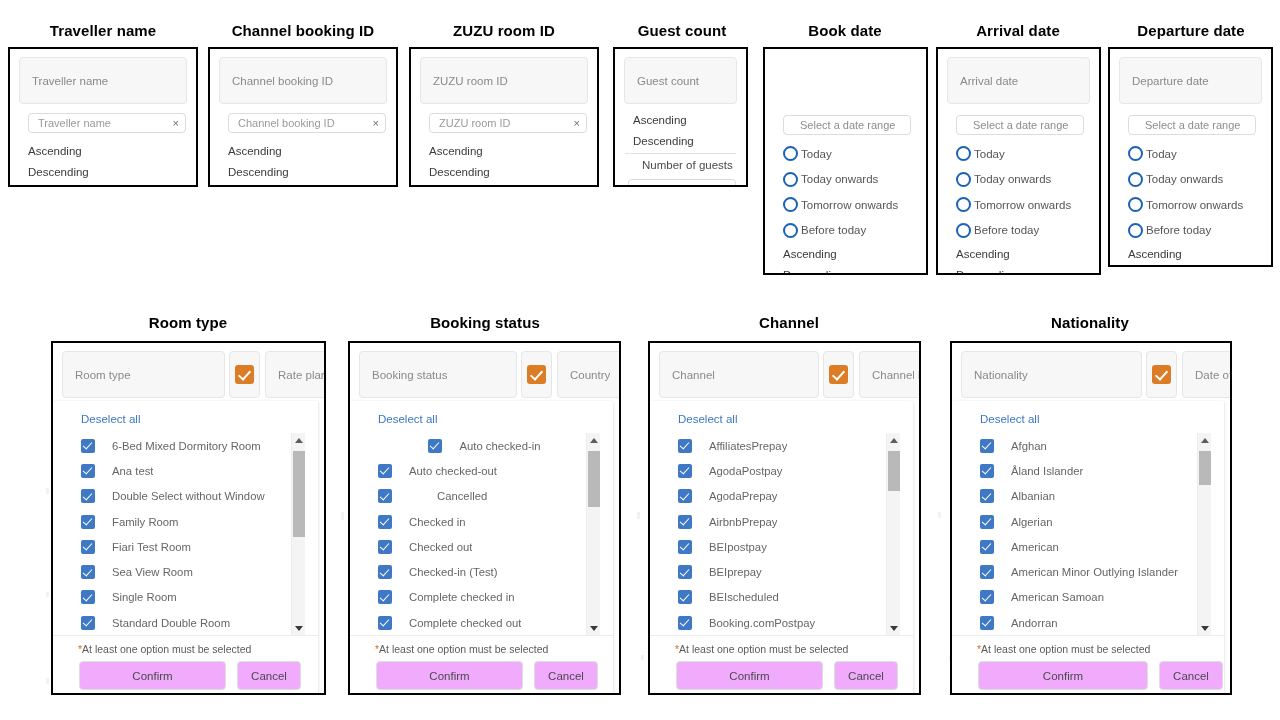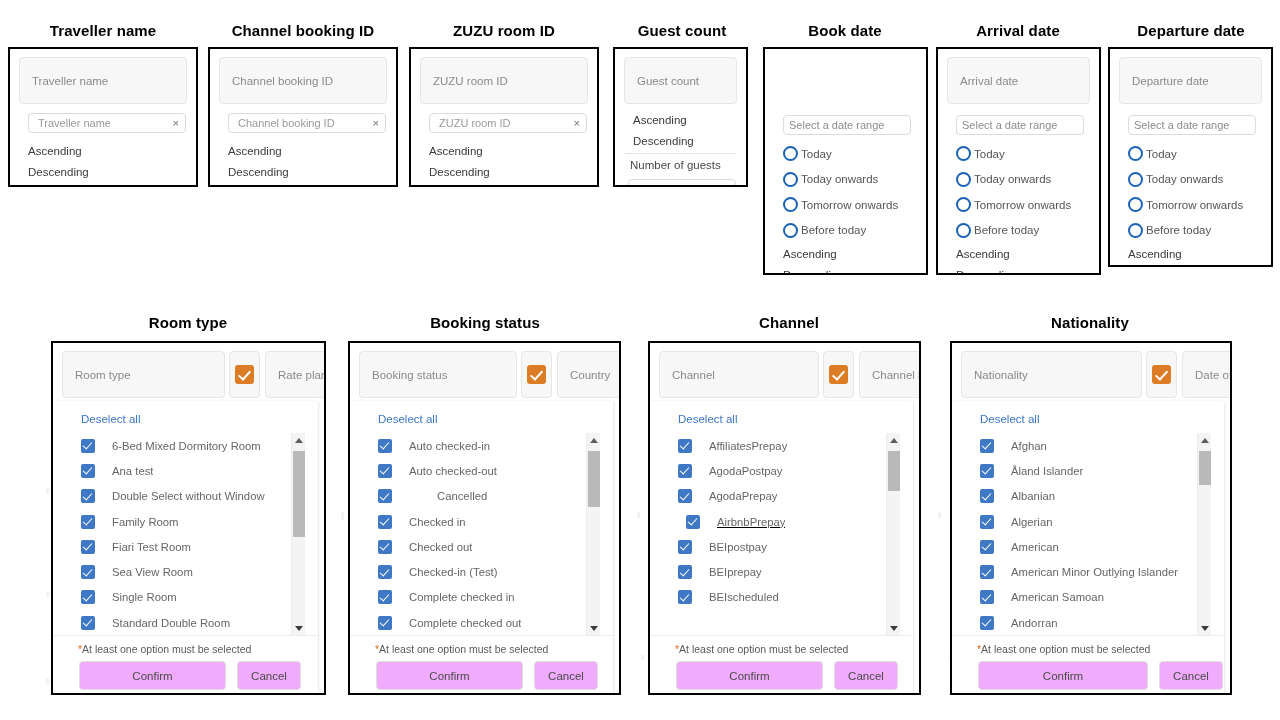--- a/index.html
+++ b/index.html
@@ -66,21 +66,21 @@
   }
   .txtfield .ph { flex: 1; white-space: nowrap; overflow: hidden; }
   .txtfield .xg { color: #6e6e6e; font-size: 11px; line-height: 1; padding-left: 4px; cursor: pointer; }
 
   .datefield {
     border: 1px solid #dcdcdc;
     border-radius: 4px;
     background: #fff;
     height: 20px;
     line-height: 18px;
-    padding: 0 5px;
+    padding: 0 16px;
     font-size: 11px;
     color: #8d8d8d;
     white-space: nowrap;
     overflow: hidden;
   }
 
   
   .radio-row { display: flex; align-items: center; height: 25px; cursor: pointer; }
   .radio {
     width: 15px; height: 15px; border-radius: 50%;
@@ -213,21 +213,21 @@
       </div>
     </div>
     <div class="col-title" style="left: 552px; top: 22px; width: 260px;">Guest count</div>
     <div class="panel" style="left: 613px; top: 47px; width: 135px; height: 140px;">
       <div class="hdr-cell" style="position: absolute; left: 9px; top: 8px; width: 113px; height: 47px;">Guest count</div>
       <div class="sortlist" style="position: absolute; left: 4px; top: 61px;">
         <div>Ascending</div>
         <div>Descending</div>
       </div>
       <div class="divider" style="position: absolute; left: 10px; top: 104px; width: 111px;"></div>
-      <div class="gc-label" style="position: absolute; left: 15px; top: 110px;">Number of guests</div>
+      <div class="gc-label" style="position: absolute; left: 27px; top: 110px;">Number of guests</div>
       <div class="txtfield" style="position: absolute; left: 13px; top: 130px; width: 108px;">
         <span class="ph"></span>
         <span class="xg">×</span>
       </div>
     </div>
     <div class="col-title" style="left: 715px; top: 22px; width: 260px;">Book date</div>
     <div class="panel" style="left: 763px; top: 47px; width: 165px; height: 228px;">
       <div class="datefield" style="position: absolute; left: 18px; top: 66px; width: 128px;">Select a date range</div>
       <div class="radio-row" style="position: absolute; left: 18px; top: 92px;">
         <div class="radio"></div>
@@ -361,21 +361,21 @@
     <div class="col-title" style="left: 355px; top: 314px; width: 260px;">Booking status</div>
     <div class="panel" style="left: 348px; top: 341px; width: 273px; height: 354px;">
       <div class="hdr-cell" style="position: absolute; left: 9px; top: 8px; width: 158px; height: 47px;">Booking status</div>
       <div class="orange-wrap" style="position: absolute; left: 171px; top: 8px; width: 31px; height: 47px;">
         <div class="cbx-orange"></div>
       </div>
       <div class="hdr-cell" style="position: absolute; left: 207px; top: 8px; width: 76px; height: 47px;">Country</div>
       <div style="position: absolute; left: 0px; top: 58px; width: 263px; height: 292px; background: rgb(255, 255, 255); box-shadow: rgba(0, 0, 0, 0.18) 0px 1px 3px;">
         <div class="deselect" style="position: absolute; left: 28px; top: 12px;">Deselect all</div>
         <div class="opt-list" style="position: absolute; left: 0px; top: 32px; width: 263px; height: 202.4px; overflow: hidden;">
-          <div class="opt-row" style="position: absolute; left: 28px; top: 0px; width: 213px;">
+          <div class="opt-row" style="position: absolute; left: 28px; top: 0px; width: 213px; justify-content: center;">
             <div class="cbx"></div>
             <span>Auto checked-in</span>
           </div>
           <div class="opt-row" style="position: absolute; left: 28px; top: 25.3px; width: 213px;">
             <div class="cbx"></div>
             <span>Auto checked-out</span>
           </div>
           <div class="opt-row" style="position: absolute; left: 28px; top: 50.6px; width: 213px; gap: 28px;">
             <div class="cbx"></div>
             <span>Cancelled</span>
@@ -431,35 +431,39 @@
             <span>AffiliatesPrepay</span>
           </div>
           <div class="opt-row" style="position: absolute; left: 28px; top: 25.3px; width: 213px;">
             <div class="cbx"></div>
             <span>AgodaPostpay</span>
           </div>
           <div class="opt-row" style="position: absolute; left: 28px; top: 50.6px; width: 213px;">
             <div class="cbx"></div>
             <span>AgodaPrepay</span>
           </div>
-          <div class="opt-row" style="position: absolute; left: 36px; top: 75.9px; width: 213px; text-decoration: underline;">
+          <div class="opt-row" style="position: absolute; left: 28px; top: 75.9px; width: 213px;">
             <div class="cbx"></div>
             <span>AirbnbPrepay</span>
           </div>
           <div class="opt-row" style="position: absolute; left: 28px; top: 101.2px; width: 213px;">
             <div class="cbx"></div>
             <span>BEIpostpay</span>
           </div>
           <div class="opt-row" style="position: absolute; left: 28px; top: 126.5px; width: 213px;">
             <div class="cbx"></div>
             <span>BEIprepay</span>
           </div>
           <div class="opt-row" style="position: absolute; left: 28px; top: 151.8px; width: 213px;">
             <div class="cbx"></div>
             <span>BEIscheduled</span>
+          </div>
+          <div class="opt-row" style="position: absolute; left: 28px; top: 177.1px; width: 213px;">
+            <div class="cbx"></div>
+            <span>Booking.comPostpay</span>
           </div>
         </div>
         <div class="sbar" style="left: 236px; top: 32px; height: 202.4px;">
           <div class="arw" style="top: 0px;">
             <div class="tri-up"></div>
           </div>
           <div class="thumb" style="top: 18px; height: 40px;"></div>
           <div class="arw" style="bottom: 0px;">
             <div class="tri-down"></div>
           </div>

